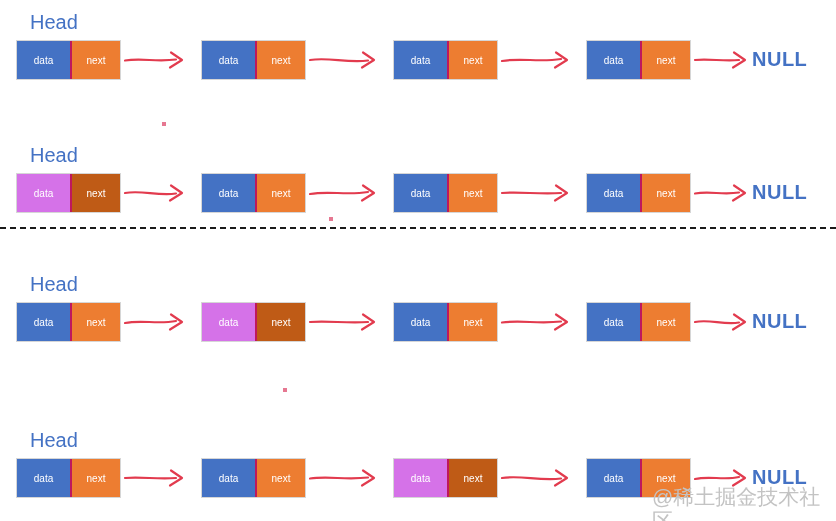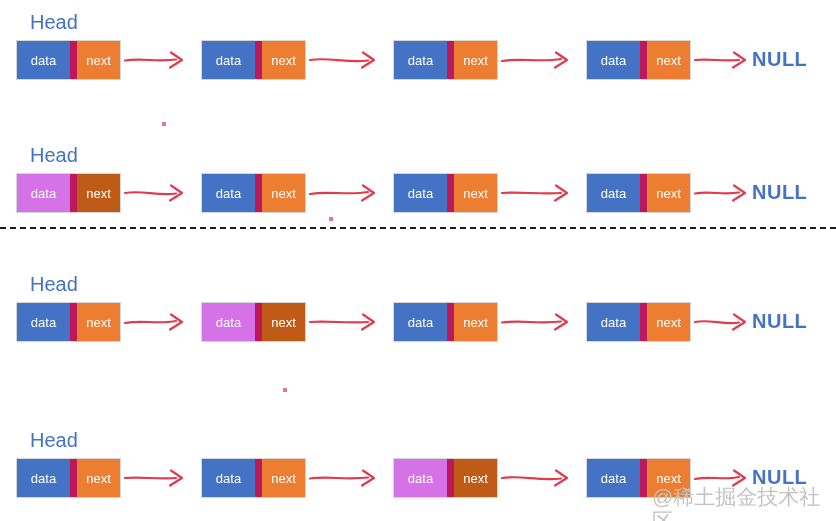--- a/index.html
+++ b/index.html
@@ -23,24 +23,24 @@
   .node {
     position: absolute; top: 0;
     width: 105px; height: 40px;
     display: flex;
     box-sizing: border-box;
     border: 1px solid #d6d6d6;
     background: #fff;
   }
   .cell {
     display: flex; align-items: center; justify-content: center;
-    color: #ffffff; font-size: 13px; line-height: 13px;
+    color: #ffffff; font-size: 10px; line-height: 13px;
   }
   .cell.data { width: 53px; background: var(--c-data); }
-  .cell.next { flex: 1; background: var(--c-next); border-left: 7px solid #be185d; }
+  .cell.next { flex: 1; background: var(--c-next); border-left: 2px solid #be185d; }
   .node.hl .cell.data { background: var(--c-data-hl); }
   .node.hl .cell.next { background: var(--c-next-hl); }
 
   .arrow { position: absolute; top: 7px; }
   .arrow path {
     fill: none;
     stroke: var(--c-arrow);
     stroke-width: 2.2;
     stroke-linecap: round;
     stroke-linejoin: round;

